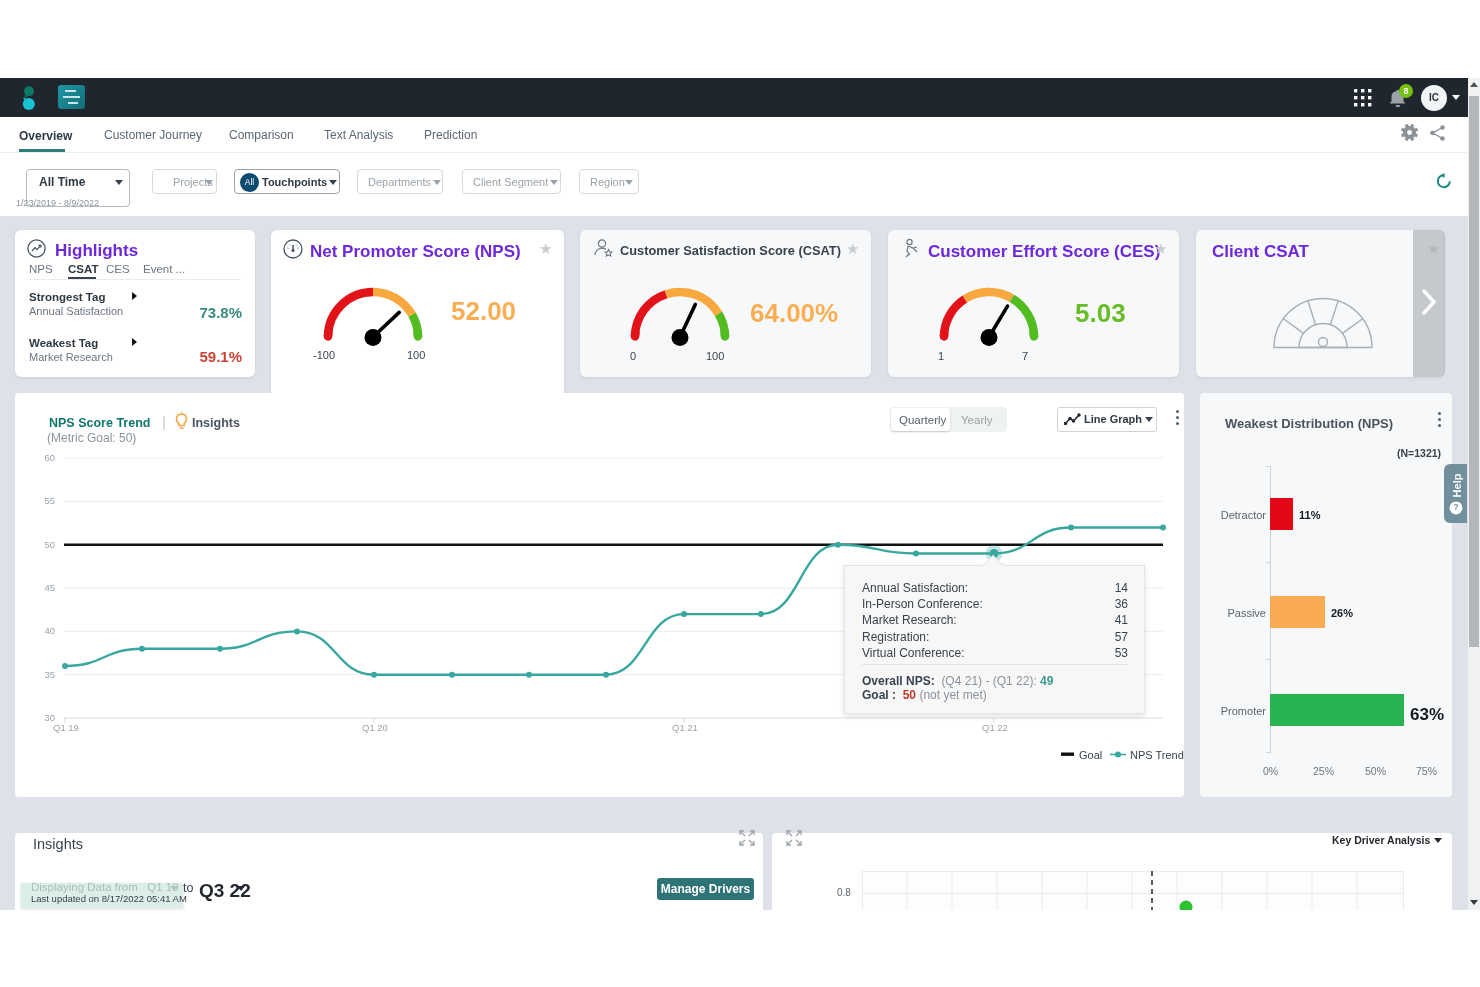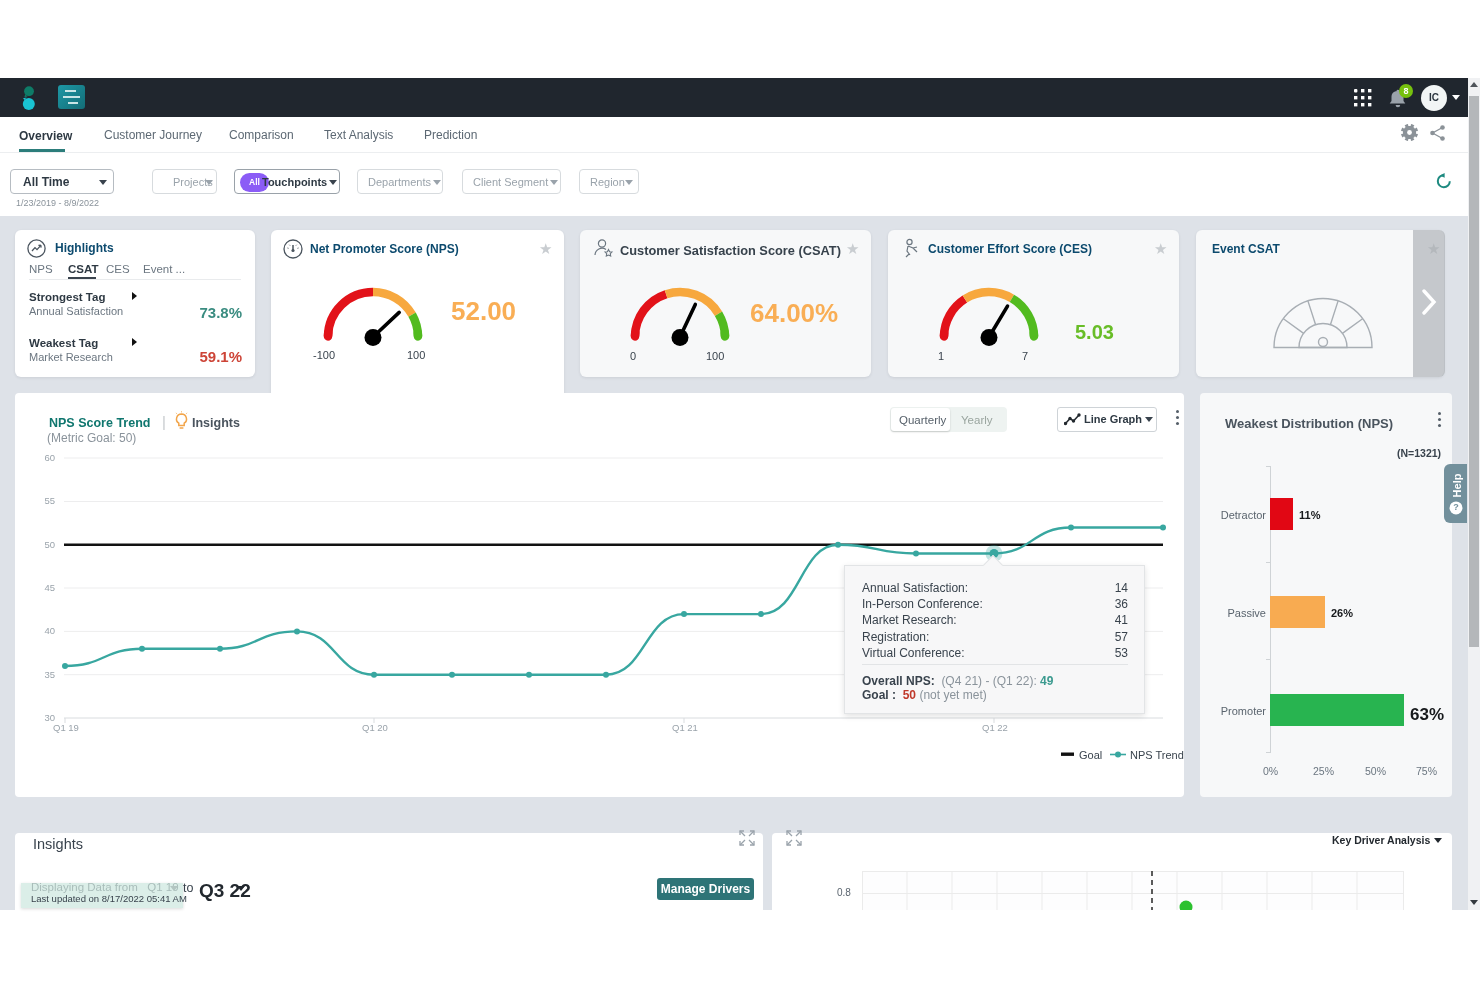--- a/index.html
+++ b/index.html
@@ -1,19 +1,19 @@
 <!DOCTYPE html>
 <html><head>
 <meta charset="utf-8">
 <style>
 * { margin:0; padding:0; box-sizing:border-box; }
 html,body { width:1480px; height:987px; background:#fff; font-family:"Liberation Sans",sans-serif; overflow:hidden; position:relative; }
 .abs { position:absolute; }
 .card { position:absolute; border-radius:6px; box-shadow:0 1px 3px rgba(40,50,60,.10); }
-.ttl { font-size:12px; font-weight:bold; color:#0c4a6e; }
+.ttl { font-size:17px; font-weight:bold; color:#6d28d9; }
 .caret { display:inline-block; width:0; height:0; border-left:4.5px solid transparent; border-right:4.5px solid transparent; border-top:5px solid #5a646e; vertical-align:middle; }
 </style>
 </head>
 <body>
 
 <div class="abs" style="left:0;top:78px;width:1480px;height:39px;background:#20262e;"></div>
 <svg class="abs" style="left:21px;top:84px;" width="20" height="28" viewBox="0 0 20 28">
   <circle cx="8" cy="7.2" r="4.9" fill="#0e7b67"></circle>
   <path d="M4.2 10.3 L3.4 13.2 L6.6 12.4 z" fill="#0e7b67"></path>
   <circle cx="7.8" cy="20" r="6" fill="#19c3d2"></circle>
@@ -62,31 +62,31 @@
       <circle cx="2.5" cy="8" r="2.3"></circle>
       <circle cx="12.5" cy="13.5" r="2.3"></circle>
     </g>
   <g stroke="#8b9298" stroke-width="1.4">
       <line x1="2.5" y1="8" x2="12.5" y2="2.5"></line>
       <line x1="2.5" y1="8" x2="12.5" y2="13.5"></line>
     </g>
 </svg>
 
 <div class="abs" style="left:0;top:153px;width:1480px;height:63px;background:#fff;"></div>
-<div class="abs" style="left:10px;top:169px;width:104px;height:25px;border:1px solid #b6bcc2;border-radius:4px;background:#fff;">
+<div class="abs" style="left:26px;top:169px;width:104px;height:38px;border:1px solid #b6bcc2;border-radius:4px;background:#fff;">
   <span class="abs" style="left:12px;top:5px;font-size:12px;font-weight:bold;color:#2e3943;">All Time</span>
   <span class="caret abs" style="left:88px;top:10px;border-top-color:#39434d;"></span>
 </div>
 <div class="abs" style="left:16px;top:198px;font-size:9px;color:#8a939b;">1/23/2019 - 8/9/2022</div>
 <div class="abs" style="left:152px;top:169px;width:65px;height:25px;border:1px solid #d7dbde;border-radius:4px;background:#fff;">
   <span class="abs" style="left:20px;top:6px;font-size:11px;color:#9aa3ab;">Projects</span>
   <span class="caret abs" style="left:52px;top:10px;border-top-color:#9aa3ab;"></span>
 </div>
 <div class="abs" style="left:234px;top:169px;width:106px;height:25px;border:1px solid #9aa2a9;border-radius:4px;background:#fff;">
-  <div class="abs" style="left:5px;top:3px;width:29px;height:19px;border-radius:10px;background:#8b5cf6;color:#fff;font-size:8.5px;font-weight:bold;text-align:center;line-height:19px;">All</div>
+  <div class="abs" style="left:5px;top:3px;width:19px;height:19px;border-radius:10px;background:#0c4a6e;color:#fff;font-size:8.5px;font-weight:normal;text-align:center;line-height:19px;">All</div>
   <span class="abs" style="left:27px;top:6px;font-size:11px;font-weight:bold;color:#2e3943;">Touchpoints</span>
   <span class="caret abs" style="left:94px;top:10px;border-top-color:#39434d;"></span>
 </div>
 <div class="abs" style="left:357px;top:169px;width:86px;height:25px;border:1px solid #d7dbde;border-radius:4px;background:#fff;">
   <span class="abs" style="left:10px;top:6px;font-size:11px;color:#9aa3ab;">Departments</span>
   <span class="caret abs" style="left:75px;top:10px;border-top-color:#9aa3ab;"></span>
 </div>
 <div class="abs" style="left:462px;top:169px;width:99px;height:25px;border:1px solid #d7dbde;border-radius:4px;background:#fff;">
   <span class="abs" style="left:10px;top:6px;font-size:11px;color:#9aa3ab;">Client Segment</span>
   <span class="caret abs" style="left:87px;top:10px;border-top-color:#9aa3ab;"></span>
@@ -190,24 +190,24 @@
     <path d="M 107.8 55.8 A 45 45 0 0 1 108.0 59.4" stroke="#52bb1f" stroke-linecap="round"></path>
     <path d="M 18.0 59.4 A 45 45 0 0 1 38.9 22.0" stroke="#e21219"></path>
     <path d="M 38.9 22.0 A 45 45 0 0 1 85.9 21.3" stroke="#f7a83e"></path>
     <path d="M 85.9 21.3 A 45 45 0 0 1 108.0 59.4" stroke="#52bb1f"></path>
   </g>
   <line x1="63" y1="60" x2="81.5" y2="29.1" stroke="#000" stroke-width="3.6" stroke-linecap="round"></line>
   <circle cx="63" cy="60.5" r="8.5" fill="#000"></circle>
 </svg>
 <div class="abs" style="left:938px;top:350px;font-size:11px;color:#39434d;">1</div>
 <div class="abs" style="left:1022px;top:350px;font-size:11px;color:#39434d;">7</div>
-<div class="abs" style="left:1075px;top:298px;font-size:20px;font-weight:bold;color:#68bd27;margin-top:23px;">5.03</div>
+<div class="abs" style="left:1075px;top:298px;font-size:26px;font-weight:bold;color:#68bd27;">5.03</div>
 
 <div class="card" style="left:1196px;top:230px;width:248px;height:147px;background:#f7f8f9;"></div>
-<div class="abs ttl" style="left:1212px;top:242px;">Event CSAT</div>
+<div class="abs ttl" style="left:1212px;top:242px;">Client CSAT</div>
 <svg class="abs" style="left:1272px;top:296px;" width="102" height="54" viewBox="0 0 102 54">
   <g fill="none" stroke="#a8aeb4" stroke-width="1.4">
     <path d="M 2 51.5 A 49 49 0 0 1 100 51.5 z"></path>
     <path d="M 27 51.5 A 24 24 0 0 1 75 51.5 z"></path>
     <path d="M 31.6 37.4 L 11.4 22.7 M 43.6 28.7 L 35.9 4.9 M 58.4 28.7 L 66.1 4.9 M 70.4 37.4 L 90.6 22.7"></path>
     <circle cx="51" cy="46" r="4.5"></circle>
   </g>
 </svg>
 
 <div class="abs" style="left:1413px;top:230px;width:32px;height:147px;background:rgba(178,182,186,.72);border-radius:0 6px 6px 0;"></div>

